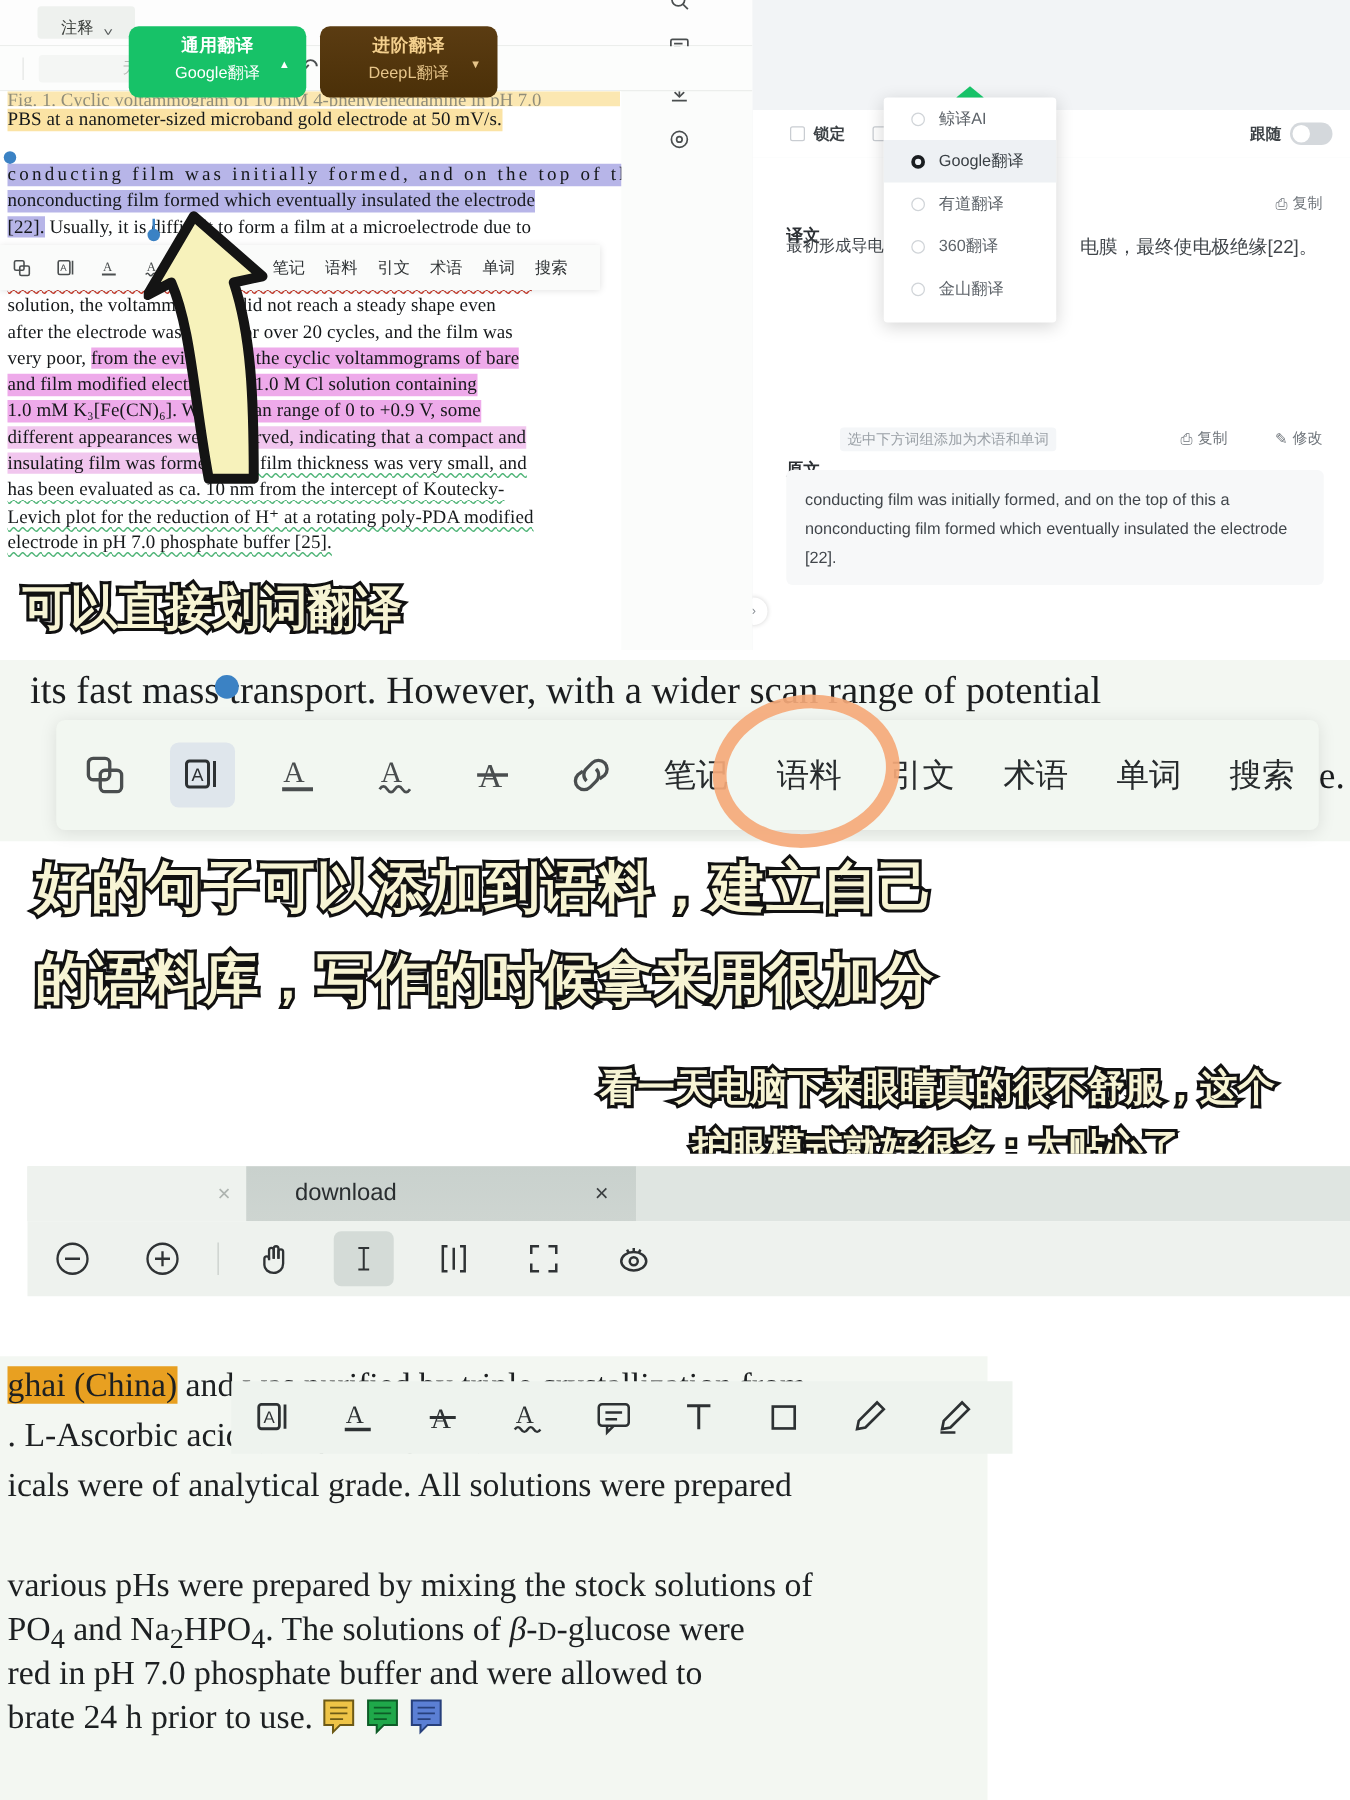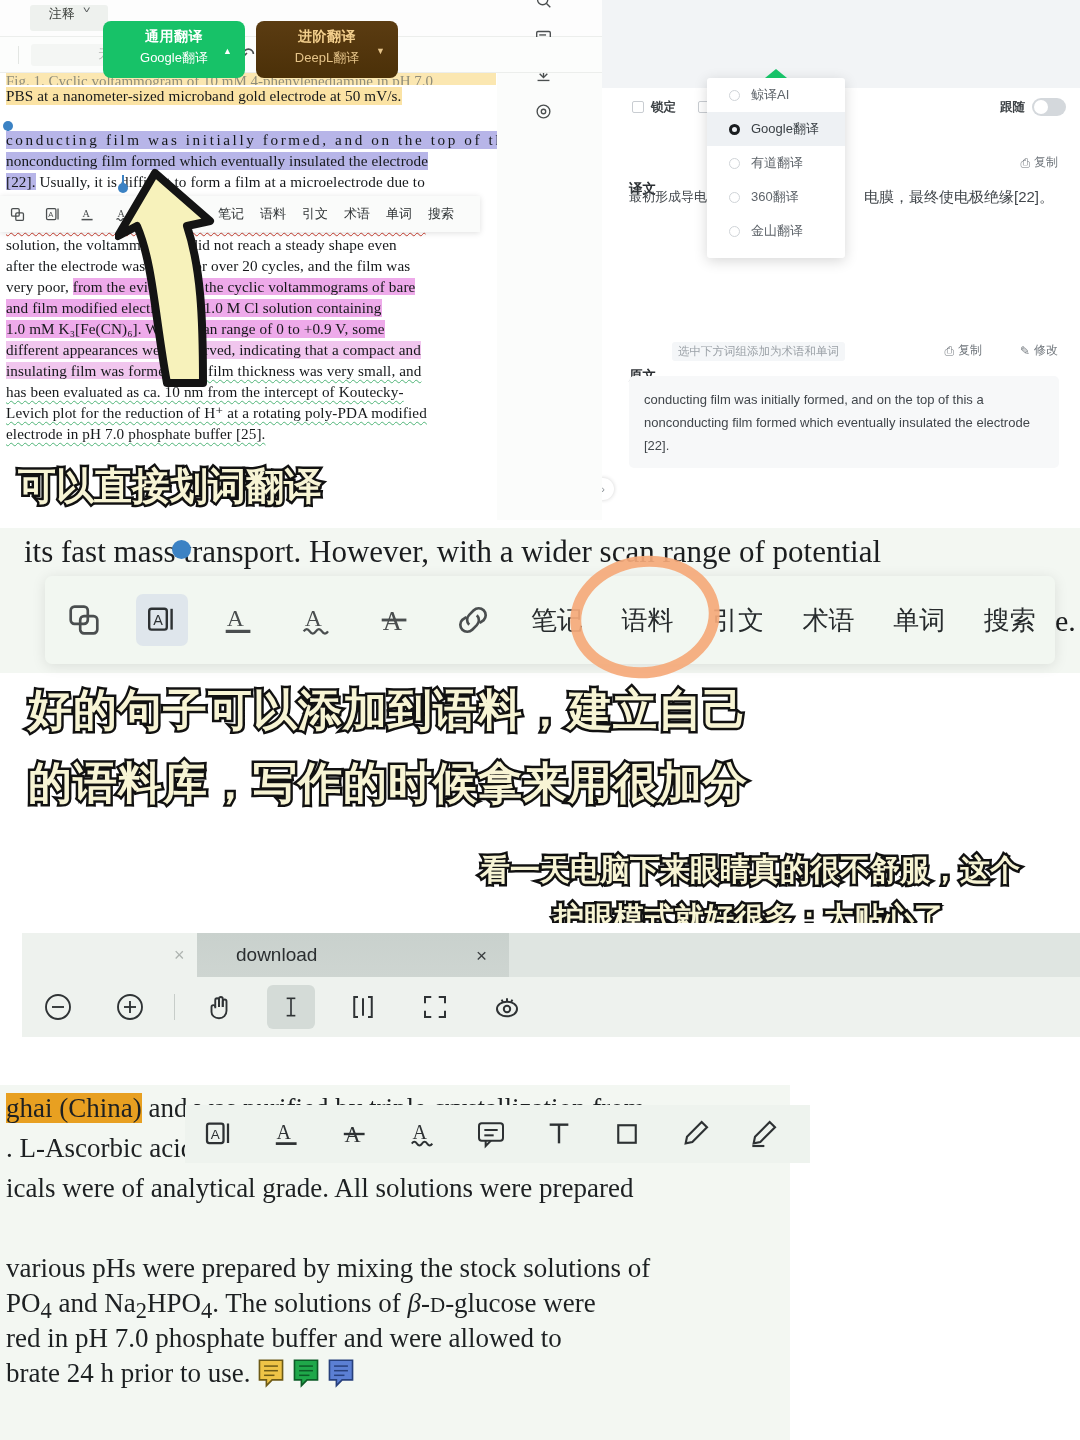--- a/index.html
+++ b/index.html
@@ -16,21 +16,21 @@
 
   
   .s1-left { position:absolute; left:0; top:0; width:602px; height:520px; overflow:hidden; background:#fbfcfb;}
   .topbar1 {
     position:absolute; left:0; top:0; width:602px; height:37px;
     background:#fdfdfd; border-bottom:1px solid #eceeec;
     display:flex; align-items:center;
   }
   .anno-select {
     margin-left:30px; width:78px; height:26px; background:#eef1ee; border-radius:3px;
-    display:flex; align-items:flex-start; justify-content:center; gap:9px;
+    display:flex; align-items:flex-end; justify-content:center; gap:9px;
     font-size:13px; color:#3b3f3b;
   }
   .chev { font-size:9px; color:#55595a; transform:scaleX(1.5); }
   .tb1-right { margin-left:auto; display:flex; align-items:center; gap:20px; padding-right:22px;flex-direction:column;}
   .tb-txt { font-size:12.5px; color:#3c403c; white-space:nowrap; }
   .tb-strong { font-size:13px; font-weight:bold; color:#26292a; }
   .pdf-ico { width:14px; height:16px; position:relative; }
   .pdf-ico::before{content:"";position:absolute;inset:0;background:#fff;border:1px solid #f3b3b3;border-radius:1px;}
   .pdf-ico::after{content:"";position:absolute;left:2px;top:3px;width:9px;height:10px;
     background:#e8453c; clip-path:polygon(50% 0,100% 100%,0 100%);}

